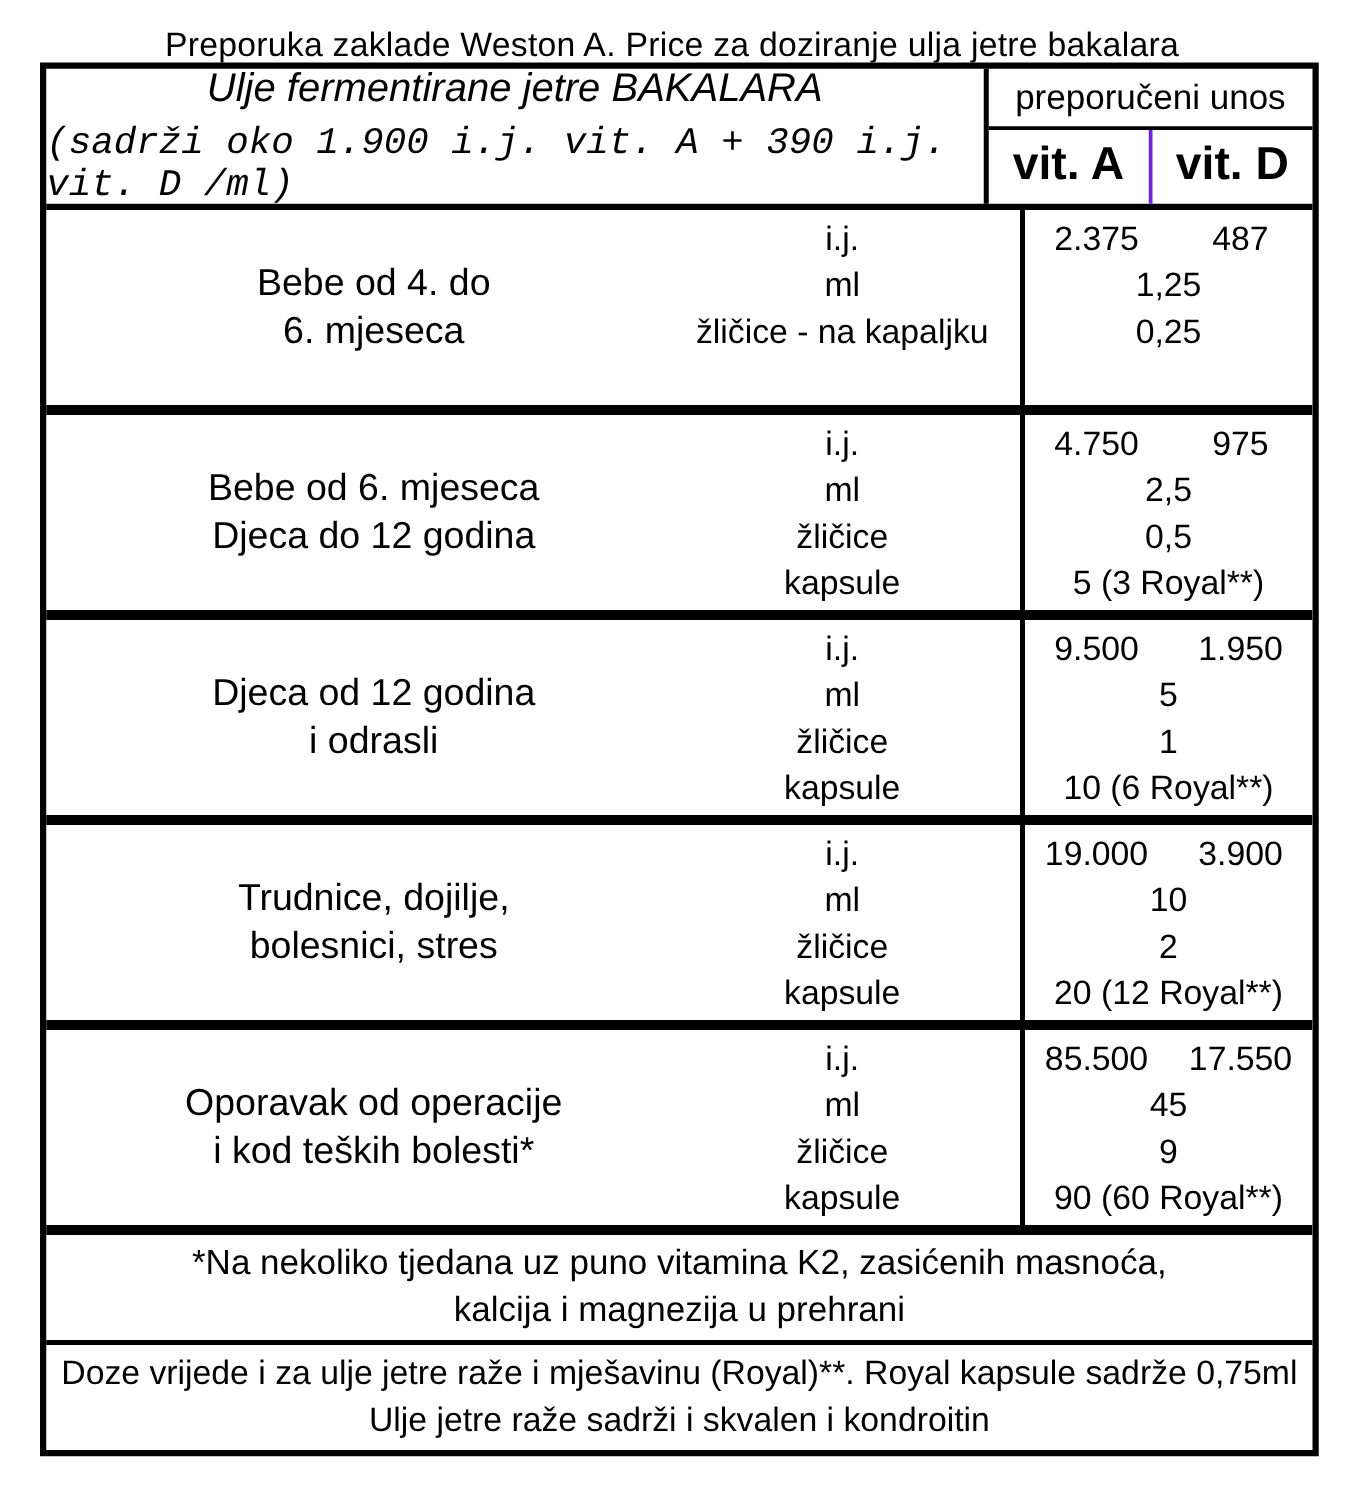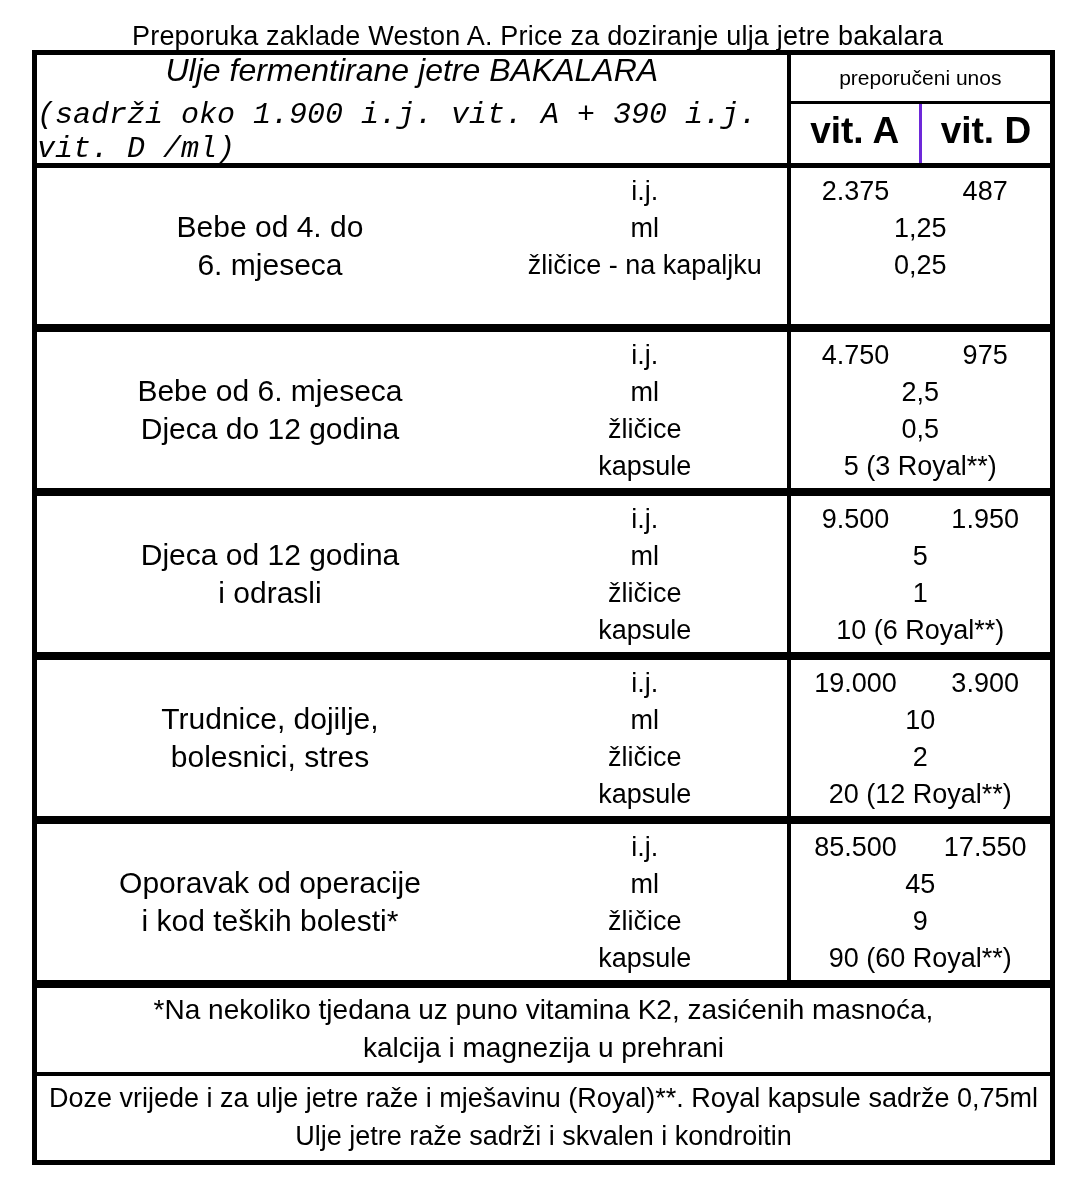--- a/index.html
+++ b/index.html
@@ -22,36 +22,36 @@
   .header-row { display:flex; height:108px;justify-content:space-between; }
   .product-cell {
     flex:0 0 74%;
     display:flex; flex-direction:column; justify-content:center; align-items:center;
     font-style:italic; gap:9px;
   }
   .product-line1 { font-size:32px; }
   .product-line2 { font-size:30px;font-family:Liberation Mono, monospace; }
   .intake-panel { flex:1; border-left:4px solid #000; display:flex; flex-direction:column; }
   .intake-label {
-    text-align:center; font-size:21px; height:49px; line-height:46px;
+    text-align:center; font-size:28px; height:49px; line-height:46px;
     border-bottom:3px solid #000;
   }
   .vit-row { display:flex; flex:1; }
   .vit-cell { flex:1; text-align:center; font-weight:bold; font-size:37px; line-height:54px; }
   .vit-cell + .vit-cell { border-left:3px solid #6d28d9; }
   
   .rule  { border-top:5px solid #000; }
   .rule4 { border-top:4px solid #000; }
   .double-rule { height:7px; border-top:4px solid #000; border-bottom:4px solid #000; background:#fff; }
   
   .block { display:flex; height:156px; }
   .group-cell {
     flex:0 0 46%;
     display:flex; flex-direction:column; justify-content:center; align-items:center;
-    font-size:30px; line-height:38px; text-align:center;
+    font-size:30px; line-height:38px; text-align:center;margin-left:29px;
   }
   .units-cell { flex:0 0 28%; padding-top:5px; }
   .unit-row { height:37px; line-height:36px; text-align:center; font-size:27px; }
   .values-cell { flex:1; border-left:4px solid #000; padding-top:5px; }
   .val-row { height:37px; line-height:36px; text-align:center; font-size:27px; }
   .val-row.split { display:flex; }
   .val-row.split span { flex:1; text-align:center; }
   
   .footnote { text-align:center; font-weight:normal; padding:3px 0 5px; }
   .footnote .fline { line-height:38px; font-size:28px; }

